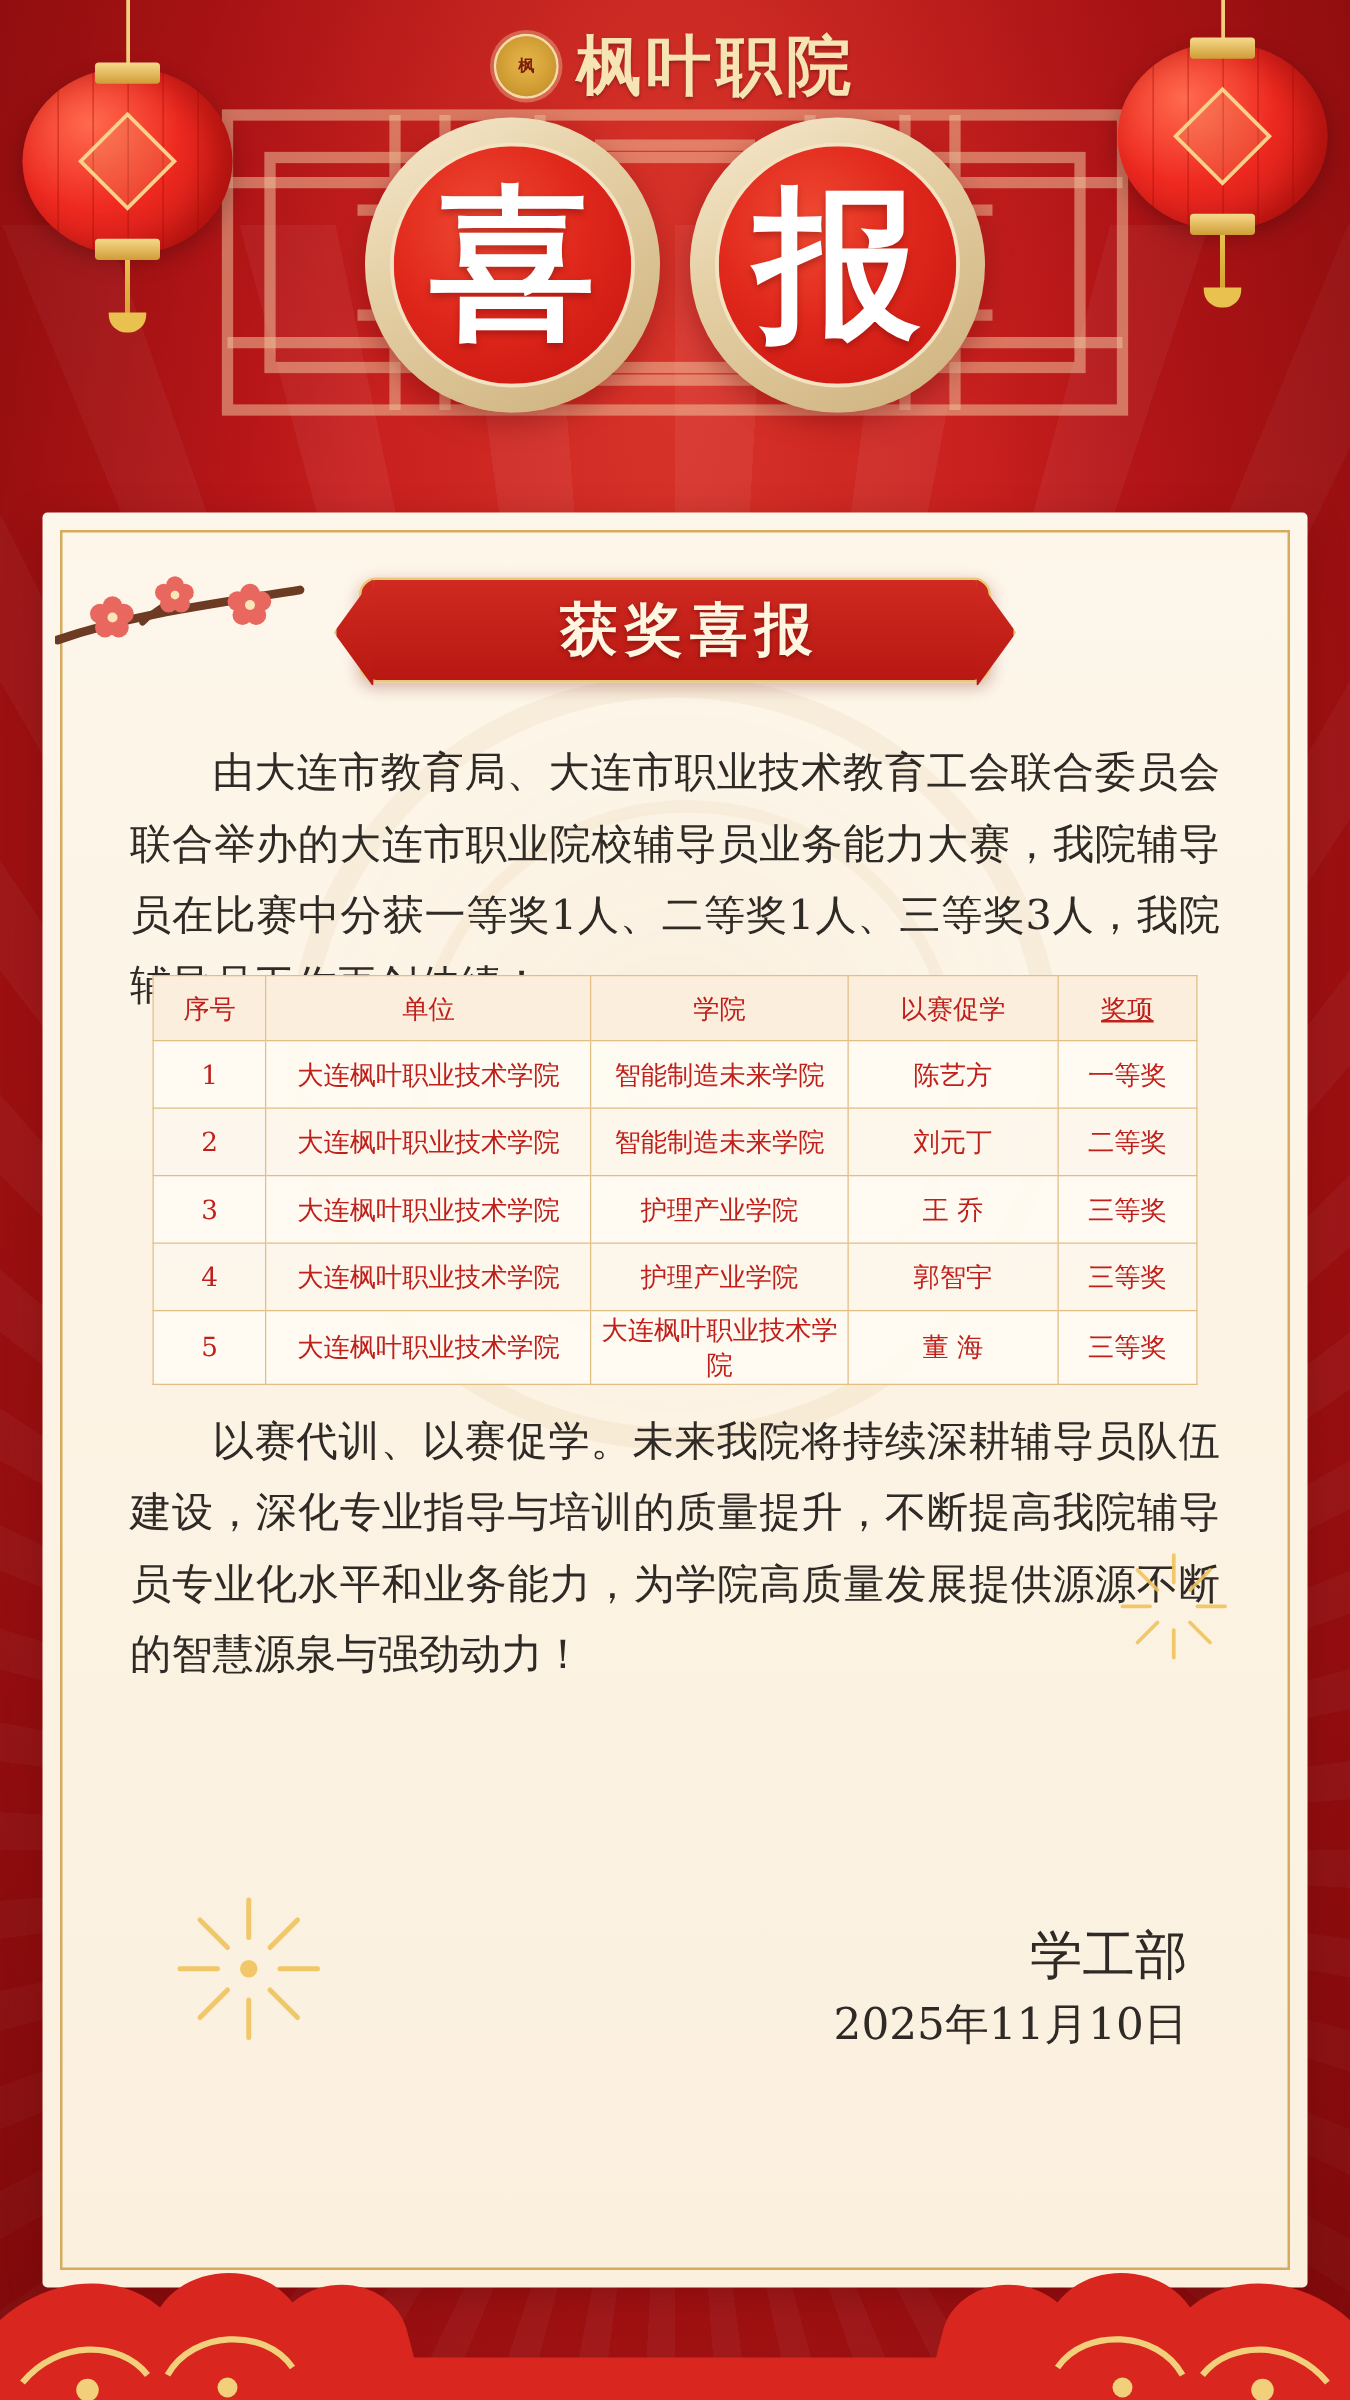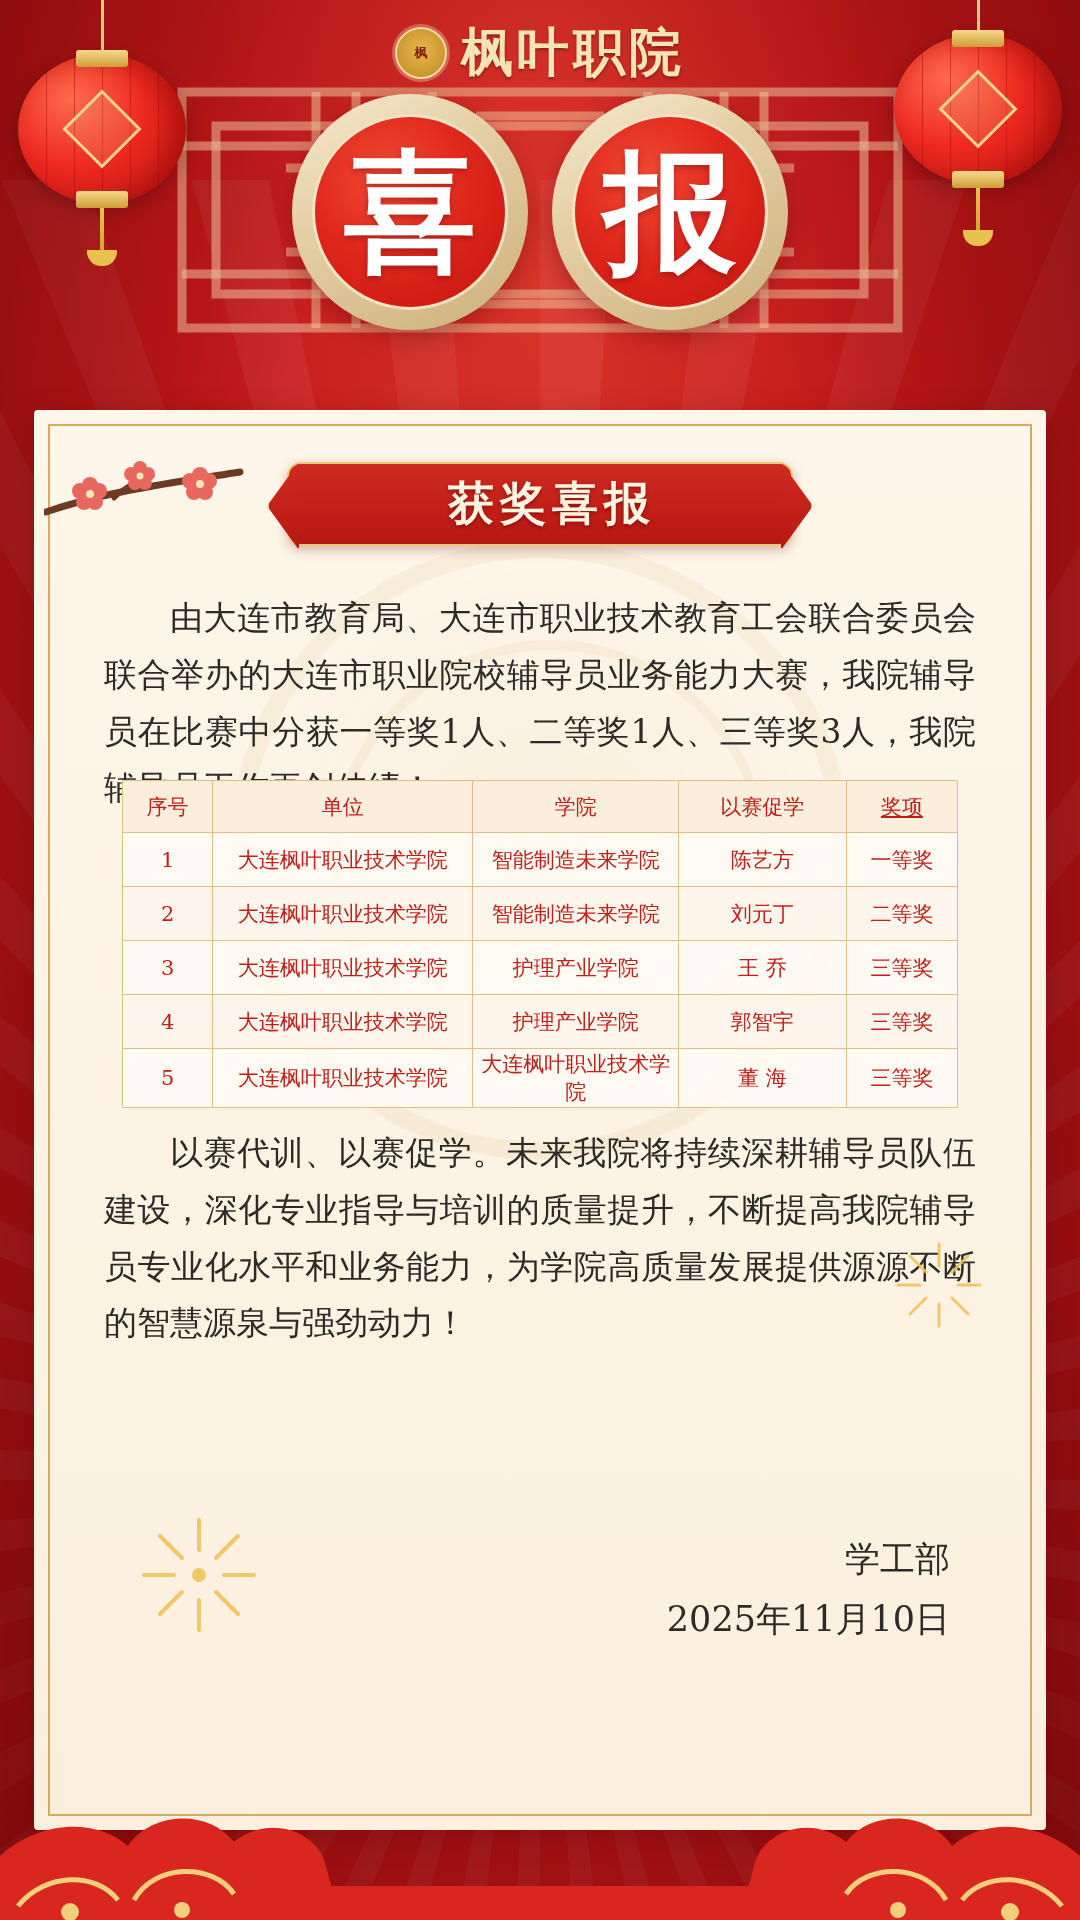--- a/index.html
+++ b/index.html
@@ -229,21 +229,21 @@
   .col-college { width: 196px; }
   .col-teacher { width: 160px; }
   .col-award { width: 106px; text-decoration: underline; }
 
   
   .sign {
     position: absolute; right: 96px; text-align: right; z-index: 4;
     color: #2f2a26;
     font-family: "DejaVu Serif", "Liberation Serif", serif;
   }
-  .sign-dept { top: 1126px; font-size: 35px; right: 96px; }
+  .sign-dept { top: 1126px; font-size: 42px; right: 96px; }
   .sign-date { top: 1186px; font-size: 35px; right: 96px; margin-left: 44px; }
 
   
   .spark { position: absolute; z-index: 4; opacity: .9; }
 
   
   .clouds {
     position: absolute; left: 0; bottom: 0; width: 100%; height: 160px; z-index: 9;
   }
 </style>

